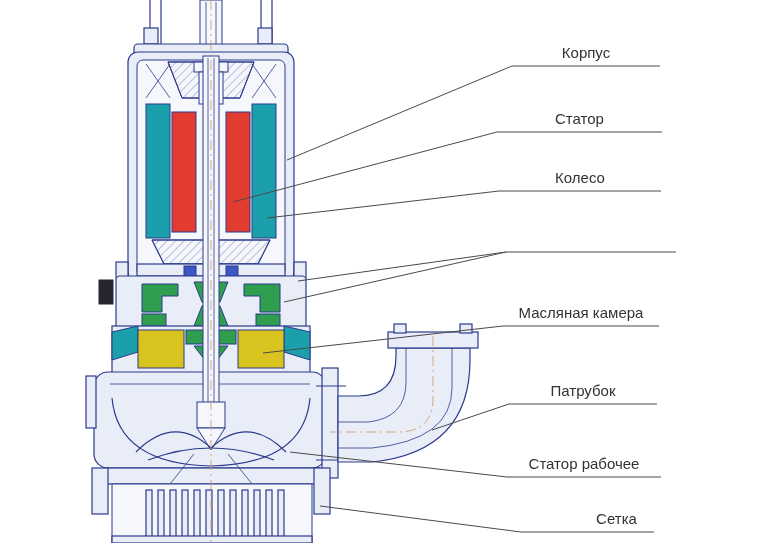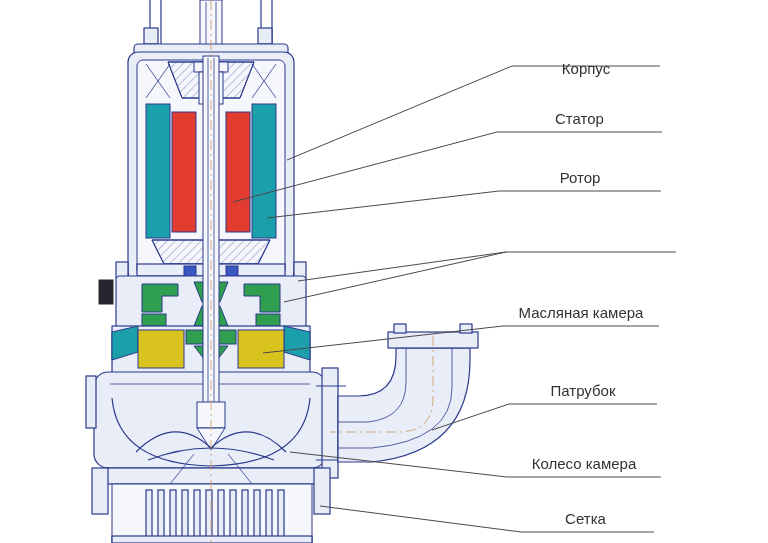--- a/index.html
+++ b/index.html
@@ -160,20 +160,20 @@
       <polyline class="leader" points="267,218 499,191 661,191"></polyline>
       <polyline class="leader" points="298,281 506,252 676,252"></polyline>
       <polyline class="leader" points="284,302 506,252"></polyline>
       <polyline class="leader" points="263,353 503,326 659,326"></polyline>
       <polyline class="leader" points="432,430 509,404 657,404"></polyline>
       <polyline class="leader" points="290,452 507,477 661,477"></polyline>
       <polyline class="leader" points="320,506 521,532 654,532"></polyline>
     </g>
   </svg>
 
-  <div class="label" style="left:512px;top:44px;width:148px;margin-top:16px;">Корпус</div>
+  <div class="label" style="left:512px;top:44px;width:148px;">Корпус</div>
   <div class="label" style="left:497px;top:110px;width:165px;">Статор</div>
-  <div class="label" style="left:499px;top:169px;width:162px;">Ротор</div>
+  <div class="label" style="left:499px;top:169px;width:162px;">Колесо</div>
   <div class="label" style="left:503px;top:304px;width:156px;">Масляная камера</div>
   <div class="label" style="left:509px;top:382px;width:148px;">Патрубок</div>
-  <div class="label" style="left:507px;top:455px;width:154px;">Колесо камера</div>
-  <div class="label" style="left:519px;top:510px;width:133px;">Сетка</div>
+  <div class="label" style="left:507px;top:455px;width:154px;">Статор рабочее</div>
+  <div class="label" style="left:550px;top:510px;width:133px;">Сетка</div>
 </div>
 
 </body></html>

